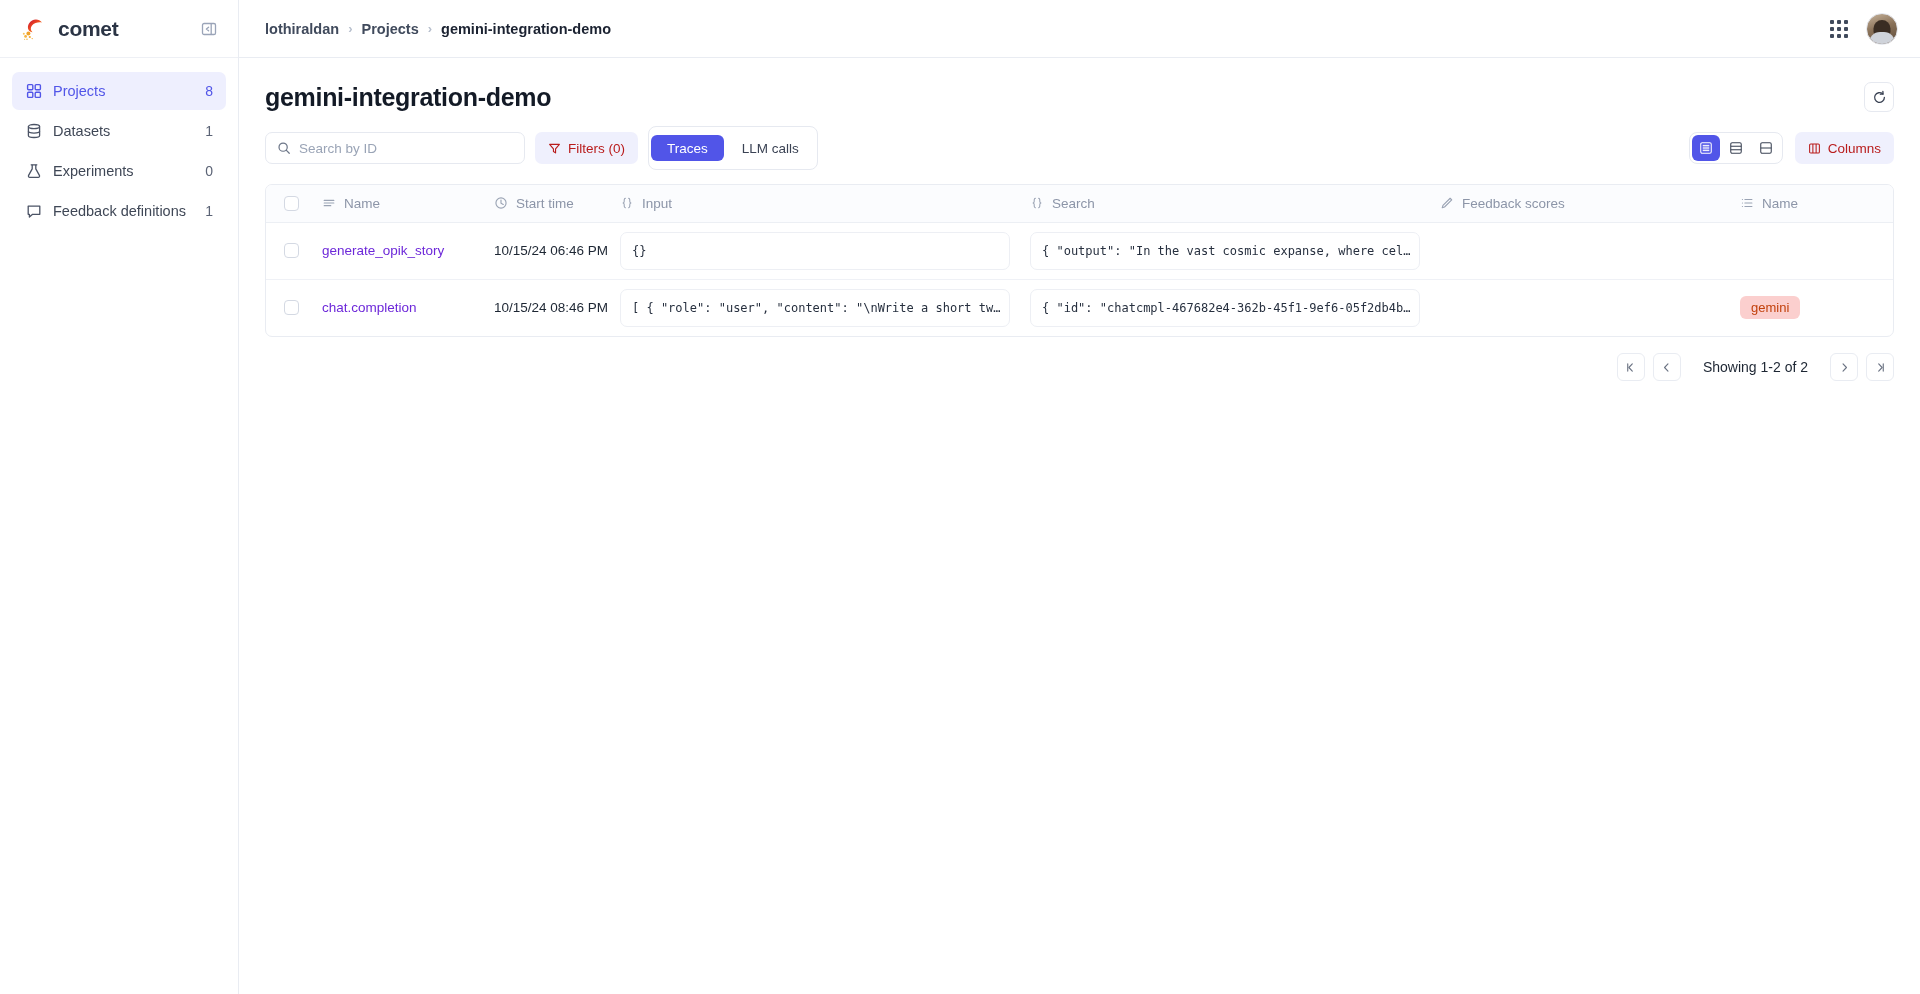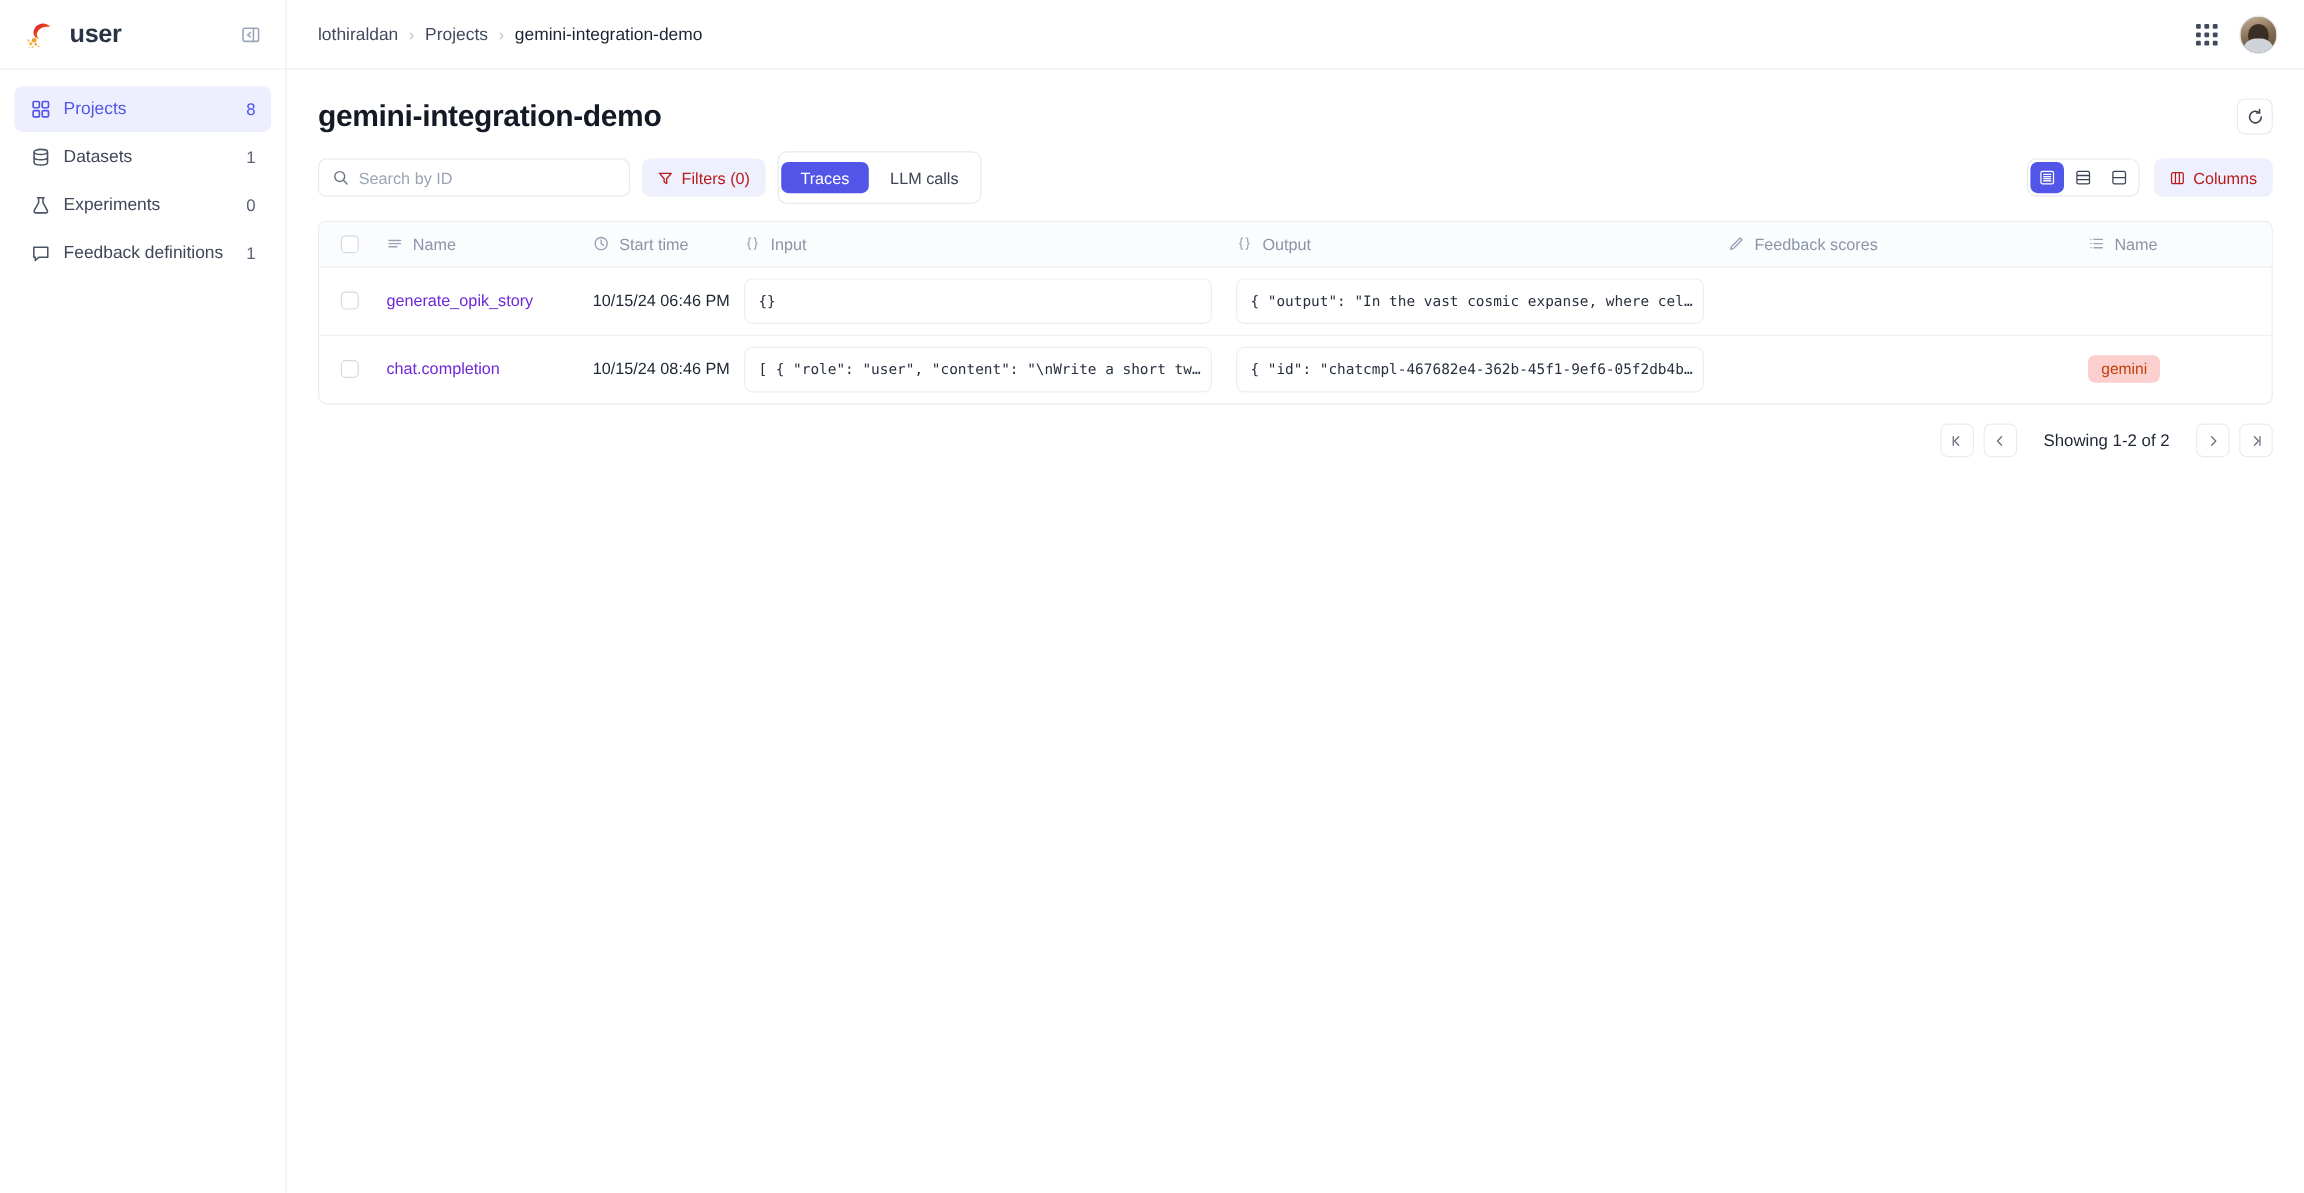--- a/index.html
+++ b/index.html
@@ -51,21 +51,21 @@
 
   
   .main { flex: 1 1 auto; display: flex; flex-direction: column; min-width: 0; }
   .topbar {
     height: 58px; flex: 0 0 58px;
     border-bottom: 1px solid #e9ecf2;
     display: flex; align-items: center; justify-content: space-between;
     padding: 0 22px 0 26px;
     background: #fff;
   }
-  .breadcrumb { display: flex; align-items: center; gap: 9px; font-size: 14.5px; }
+  .breadcrumb { display: flex; align-items: center; gap: 9px; font-size: 14.5px; font-weight: bold; }
   .crumb { color: #404a5c; cursor: pointer; }
   .crumb.last { color: #1b2231; }
   .crumb-sep { color: #b7bfcd; font-size: 13px; }
   .topbar-right { display: flex; align-items: center; gap: 18px; }
   .grid-icon { width: 18px; height: 18px; display: grid; grid-template-columns: repeat(3, 4px); grid-template-rows: repeat(3, 4px); gap: 3px; cursor: pointer; }
   .grid-icon i { width: 4px; height: 4px; border-radius: 1px; background: #404a5c; display: block; }
   .avatar {
     width: 32px; height: 32px; border-radius: 50%;
     background: linear-gradient(160deg, #c8b49c 0%, #8a7259 45%, #5c4a3a 100%);
     position: relative; overflow: hidden; cursor: pointer;
@@ -198,21 +198,21 @@
             <path d="M22 8.5 C19 4.5 12 4.5 9 9.5 C6.5 13.6 8.5 18 12.5 18.2 C10.5 16.5 10.2 13.6 12 11.4 C14.2 8.6 18.8 8 22 8.5 Z" fill="url(#cg)"></path>
             <circle cx="8.4" cy="19.6" r="2.0" fill="#f0a32a"></circle>
             <circle cx="5.6" cy="22.4" r="1.4" fill="#f4b441"></circle>
             <circle cx="9.8" cy="23.0" r="1.1" fill="#f2a833"></circle>
             <circle cx="3.8" cy="19.8" r="1.0" fill="#f6c25c"></circle>
             <circle cx="7.0" cy="25.2" r="0.8" fill="#f5bb4e"></circle>
             <circle cx="12.2" cy="24.6" r="0.7" fill="#f3ae3b"></circle>
             <circle cx="4.6" cy="25.4" r="0.6" fill="#f7ca6e"></circle>
           </svg>
         </span>
-        <span class="brand-text">user</span>
+        <span class="brand-text">comet</span>
       </div>
       <span class="collapse-btn">
         <svg width="16" height="16" viewBox="0 0 16 16" fill="none" stroke="currentColor" stroke-width="1.3">
           <rect x="1.5" y="2.5" width="13" height="11" rx="1.6"></rect>
           <line x1="10.2" y1="2.5" x2="10.2" y2="13.5"></line>
           <path d="M7.6 6.2 L5.4 8 L7.6 9.8" stroke-linecap="round" stroke-linejoin="round"></path>
         </svg>
       </span>
     </div>
 
@@ -411,21 +411,21 @@
                 </span>
               </th>
               <th class="col-output">
                 <span class="th-inner">
                   <span>
                     <svg width="14" height="14" viewBox="0 0 16 16" fill="none" stroke="#9aa3b4" stroke-width="1.2" stroke-linecap="round">
                       <path d="M6.2 2.6 C4.6 2.6 4.8 5.2 4.8 6.3 C4.8 7.4 4 8 3.1 8 C4 8 4.8 8.6 4.8 9.7 C4.8 10.8 4.6 13.4 6.2 13.4"></path>
                       <path d="M9.8 2.6 C11.4 2.6 11.2 5.2 11.2 6.3 C11.2 7.4 12 8 12.9 8 C12 8 11.2 8.6 11.2 9.7 C11.2 10.8 11.4 13.4 9.8 13.4"></path>
                     </svg>
                   </span>
-                  <span>Output</span>
+                  <span>Search</span>
                 </span>
               </th>
               <th class="col-feedback">
                 <span class="th-inner">
                   <span>
                     <svg width="14" height="14" viewBox="0 0 16 16" fill="none" stroke="#9aa3b4" stroke-width="1.3" stroke-linejoin="round">
                       <path d="M11.6 2.6 L13.4 4.4 L5.2 12.6 L2.6 13.4 L3.4 10.8 z"></path>
                     </svg>
                   </span>
                   <span>Feedback scores</span>

